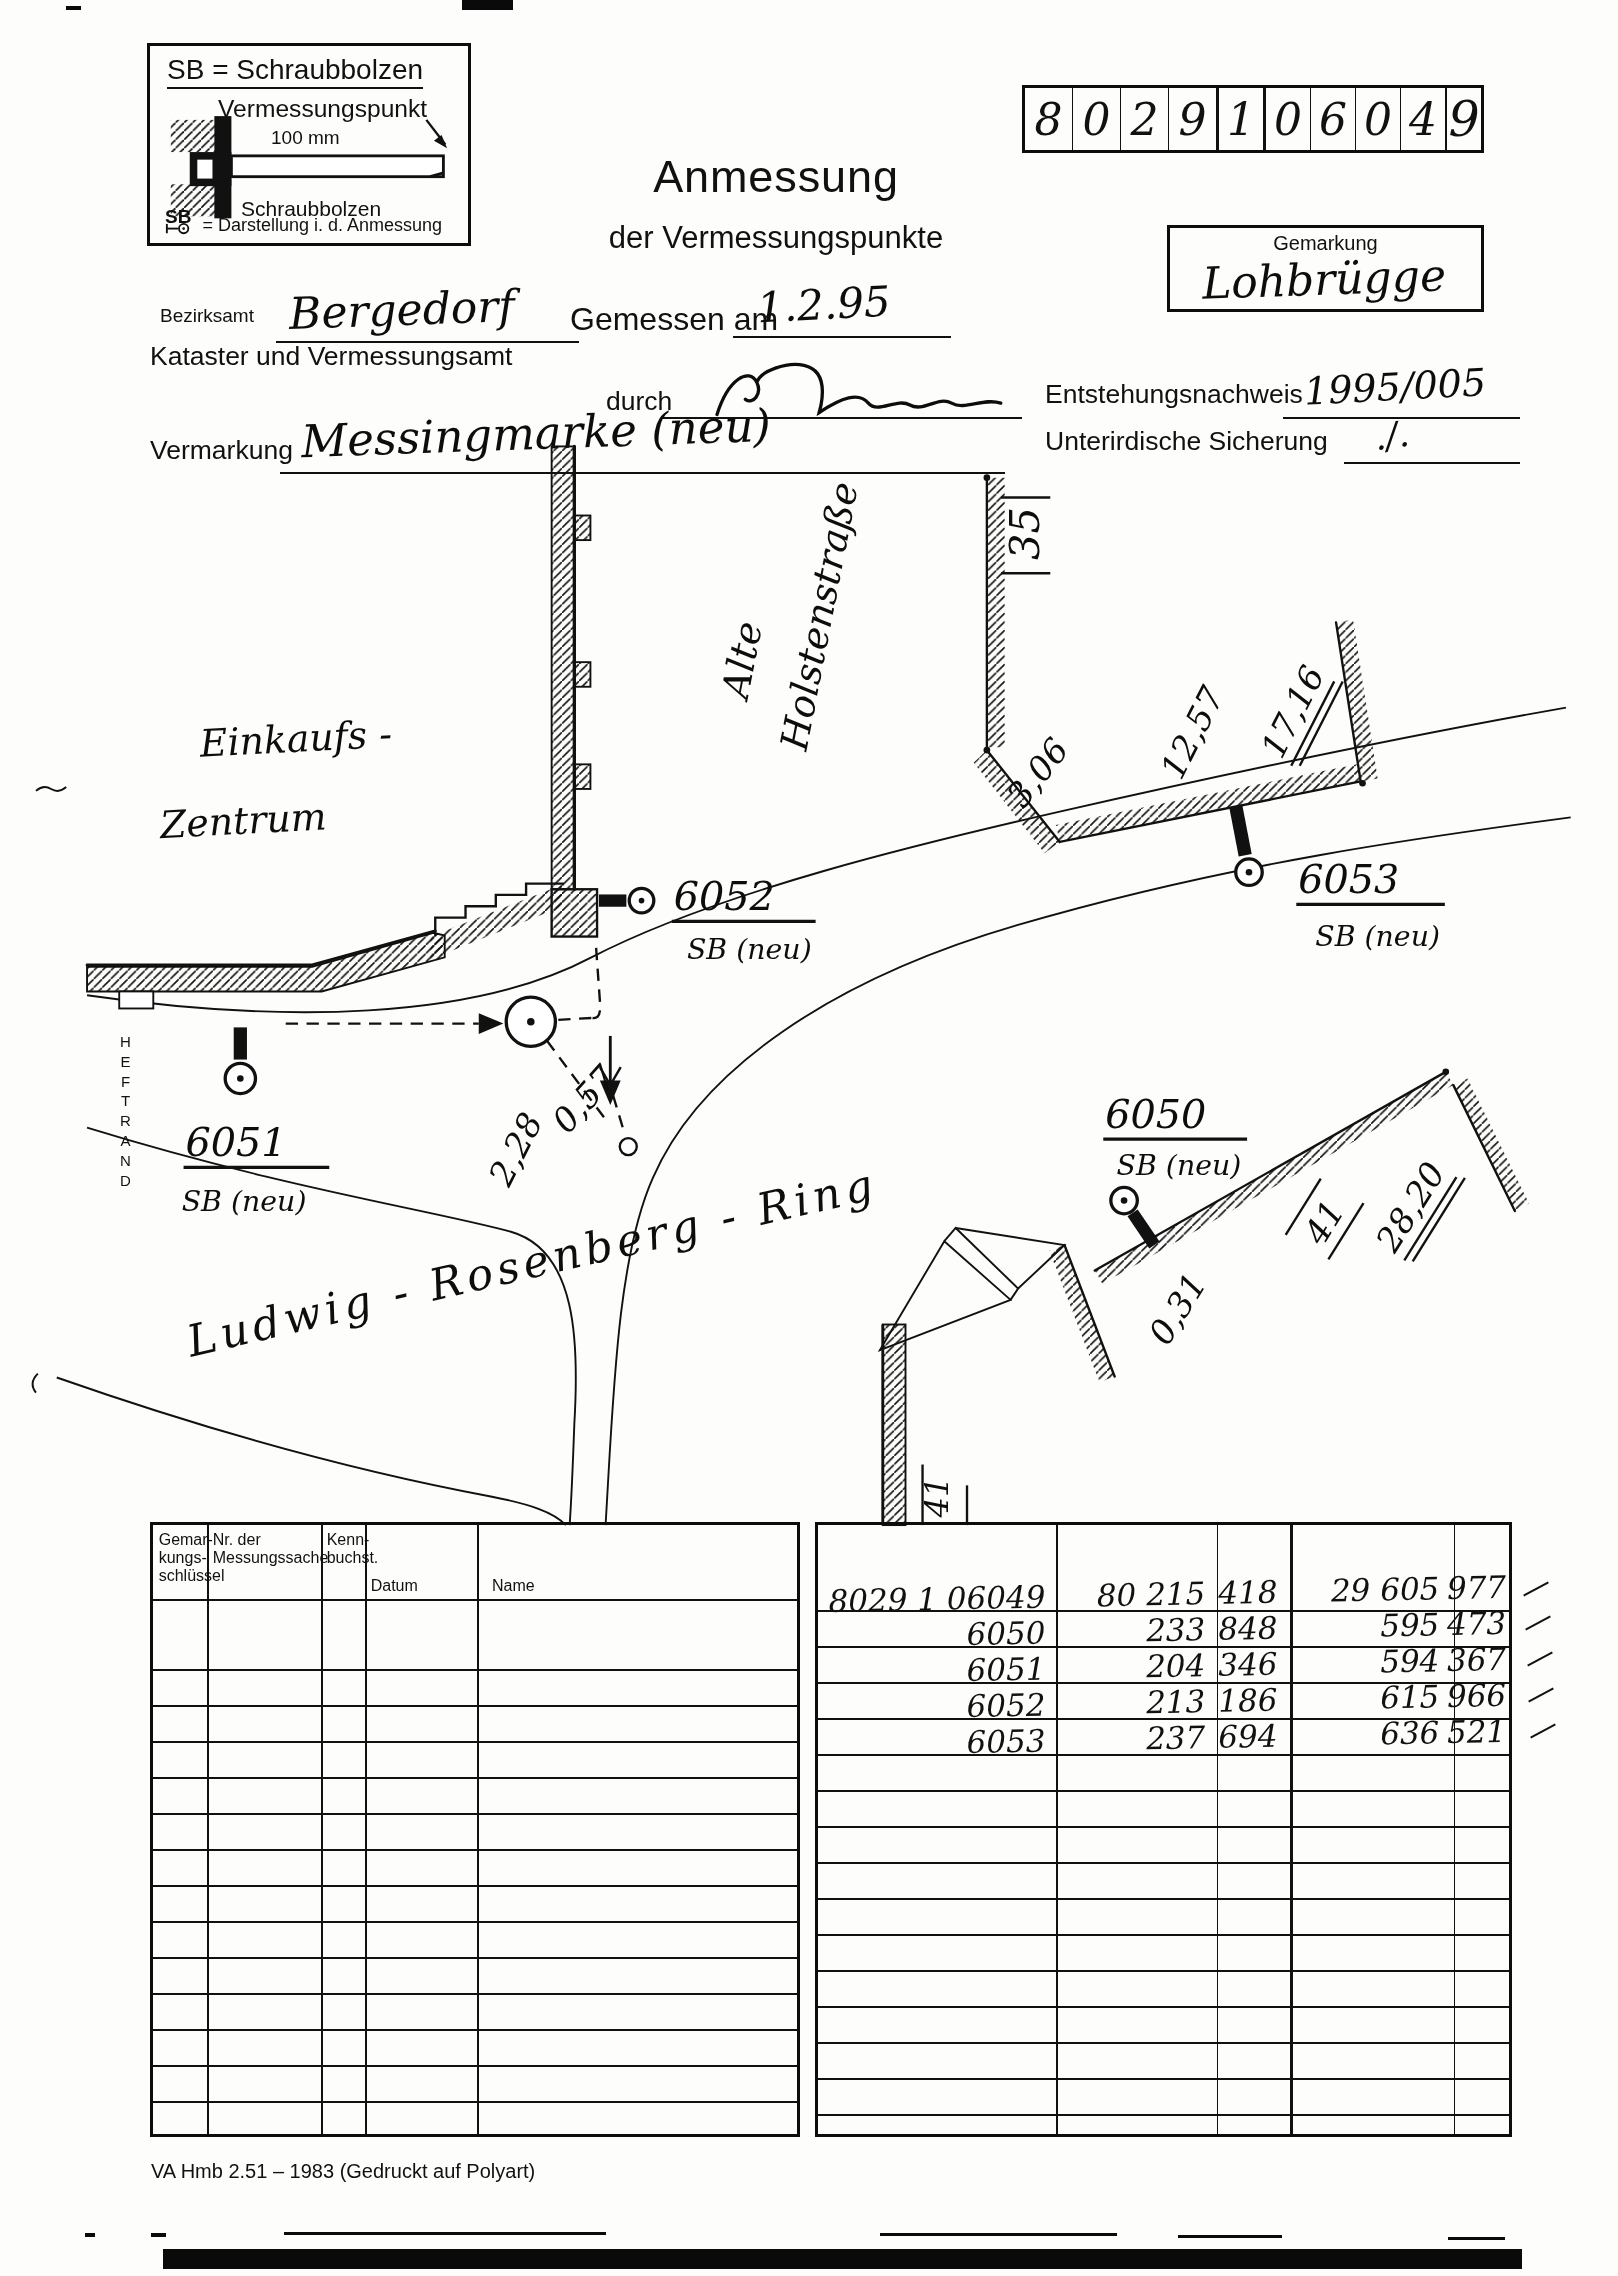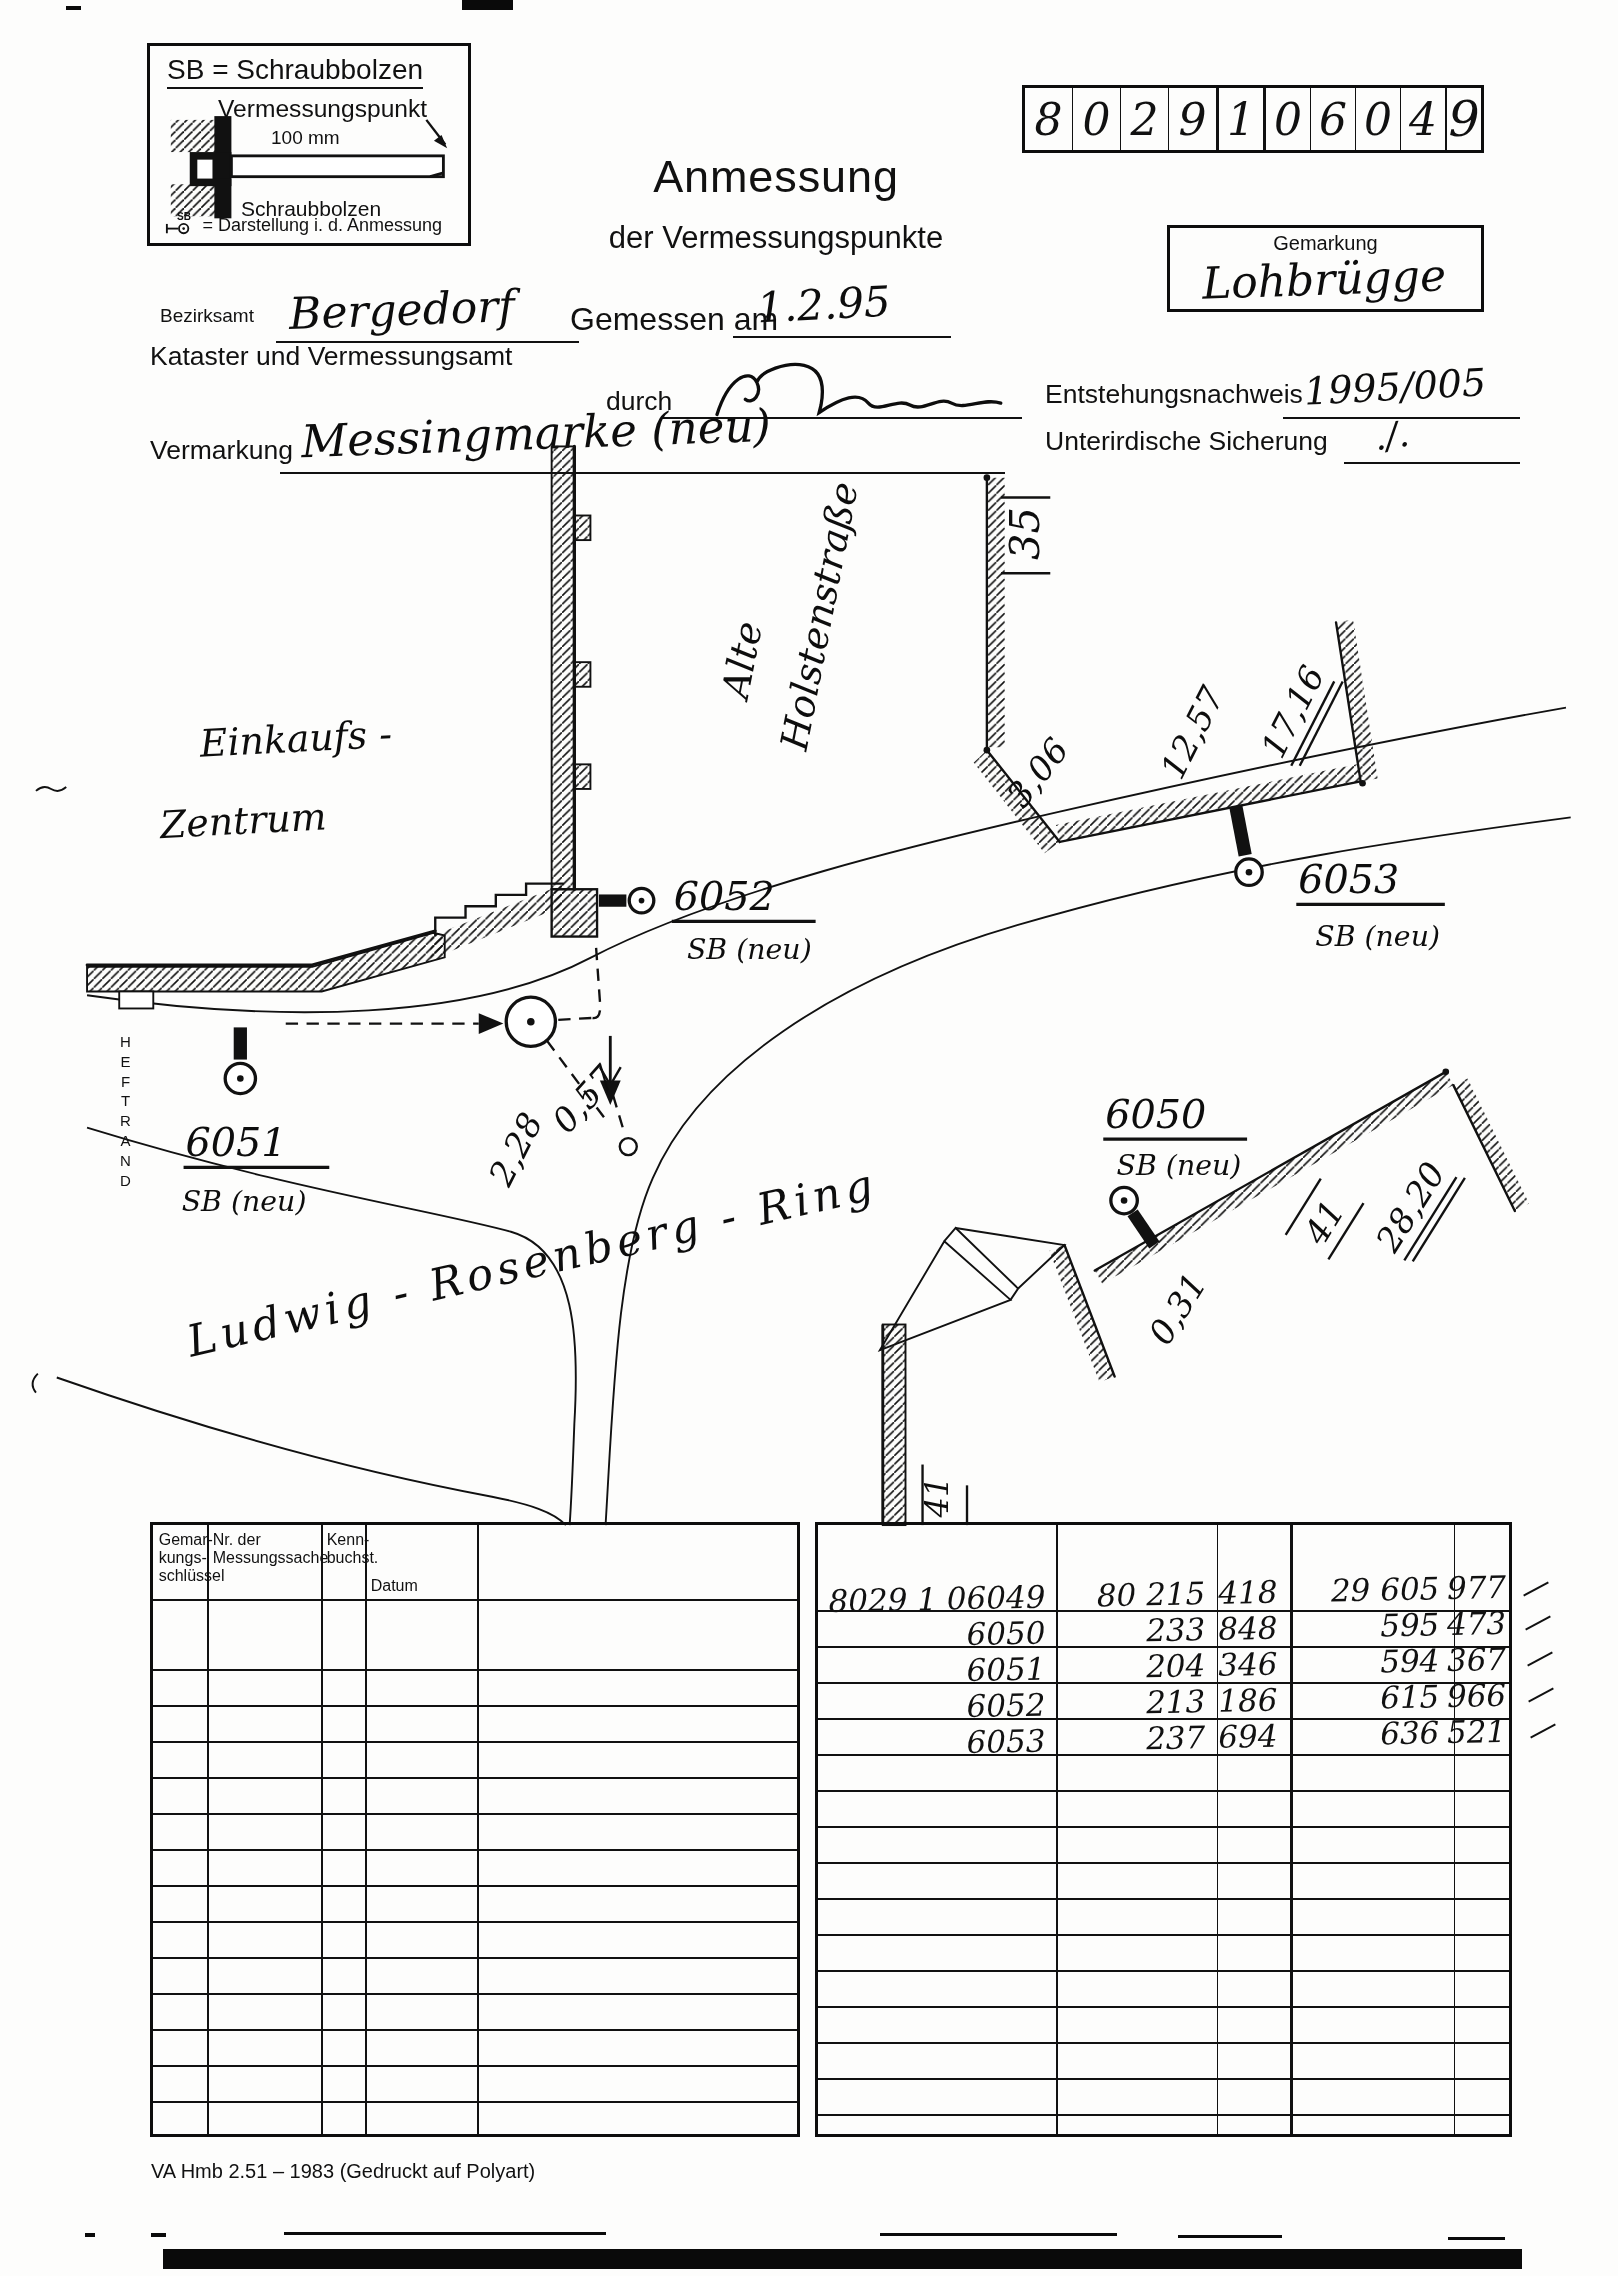--- a/index.html
+++ b/index.html
@@ -59,21 +59,21 @@
       <rect x="42" y="112" width="44" height="36" fill="#111"></rect>
       <rect x="50" y="120" width="16" height="20" fill="#fff"></rect>
       <rect x="68" y="140" width="18" height="42" fill="#111"></rect>
 
       <rect x="86" y="116" width="224" height="22" fill="#fff" stroke="#111" stroke-width="3"></rect>
       <path d="M296,138 l14,-4" stroke="#111" stroke-width="3"></path>
     </svg>
     <div class="abs lbl" style="left:91px;top:151px;font-size:21px;">Schraubbolzen</div>
     <div class="abs" style="left:15px;top:167px;height:24.6px;display:flex;align-items:center;">
       <div style="display:inline-block;margin-right:9.5px;">
-        <div class="lbl" style="font-size:10px;font-weight:bold;line-height:9.5px;margin-left:12px;">SB</div>
+        <div class="lbl" style="font-size:19px;font-weight:bold;line-height:9.5px;">SB</div>
         <svg width="28" height="13.2" viewBox="0 0 30 14">
           <line x1="2" y1="2" x2="2" y2="12" stroke="#111" stroke-width="2"></line>
           <line x1="2" y1="7" x2="14" y2="7" stroke="#111" stroke-width="2"></line>
           <circle cx="20" cy="7" r="5" fill="none" stroke="#111" stroke-width="2"></circle>
           <circle cx="20" cy="7" r="1.4" fill="#111"></circle>
         </svg>
       </div>
       <div class="lbl" style="font-size:18px;">= Darstellung i. d. Anmessung</div>
     </div>
   </div>
@@ -292,20 +292,21 @@
     <div class="vline" style="left:324px;width:1.9px;"></div>
     <div class="abs" style="left:0;top:0;right:0;height:74px;border-bottom:2.4px solid #111;display:flex;">
       <div class="thcell lbl" style="width:54px;">Gemar-
 kungs-
 schlüssel</div>
       <div class="thcell lbl" style="width:114px;">Nr. der
 Messungssache</div>
       <div class="thcell lbl" style="width:44px;align-items:flex-start;">Kenn-
 buchst.</div>
       <div class="thcell lbl" style="width:112px;align-items:flex-end;">Datum</div>
+      <div class="thcell lbl" style="flex:1;align-items:flex-end;padding-left:15px;">Name</div>
     </div>
     <div class="rowlines" style="top:110px;height:502px;"></div>
   </div>
 
   <div class="abs" style="left:815px;top:1522px;width:697px;height:615px;border:3.3px solid #0d0d0d;box-sizing:border-box;">
     <div class="vline" style="left:238px;width:2.4px;"></div>
     <div class="vline" style="left:399px;width:1.4px;"></div>
     <div class="vline" style="left:472px;width:2.8px;"></div>
     <div class="vline" style="left:636px;width:1.4px;"></div>
     <div class="rowlines" style="top:51px;height:560px;"></div>

